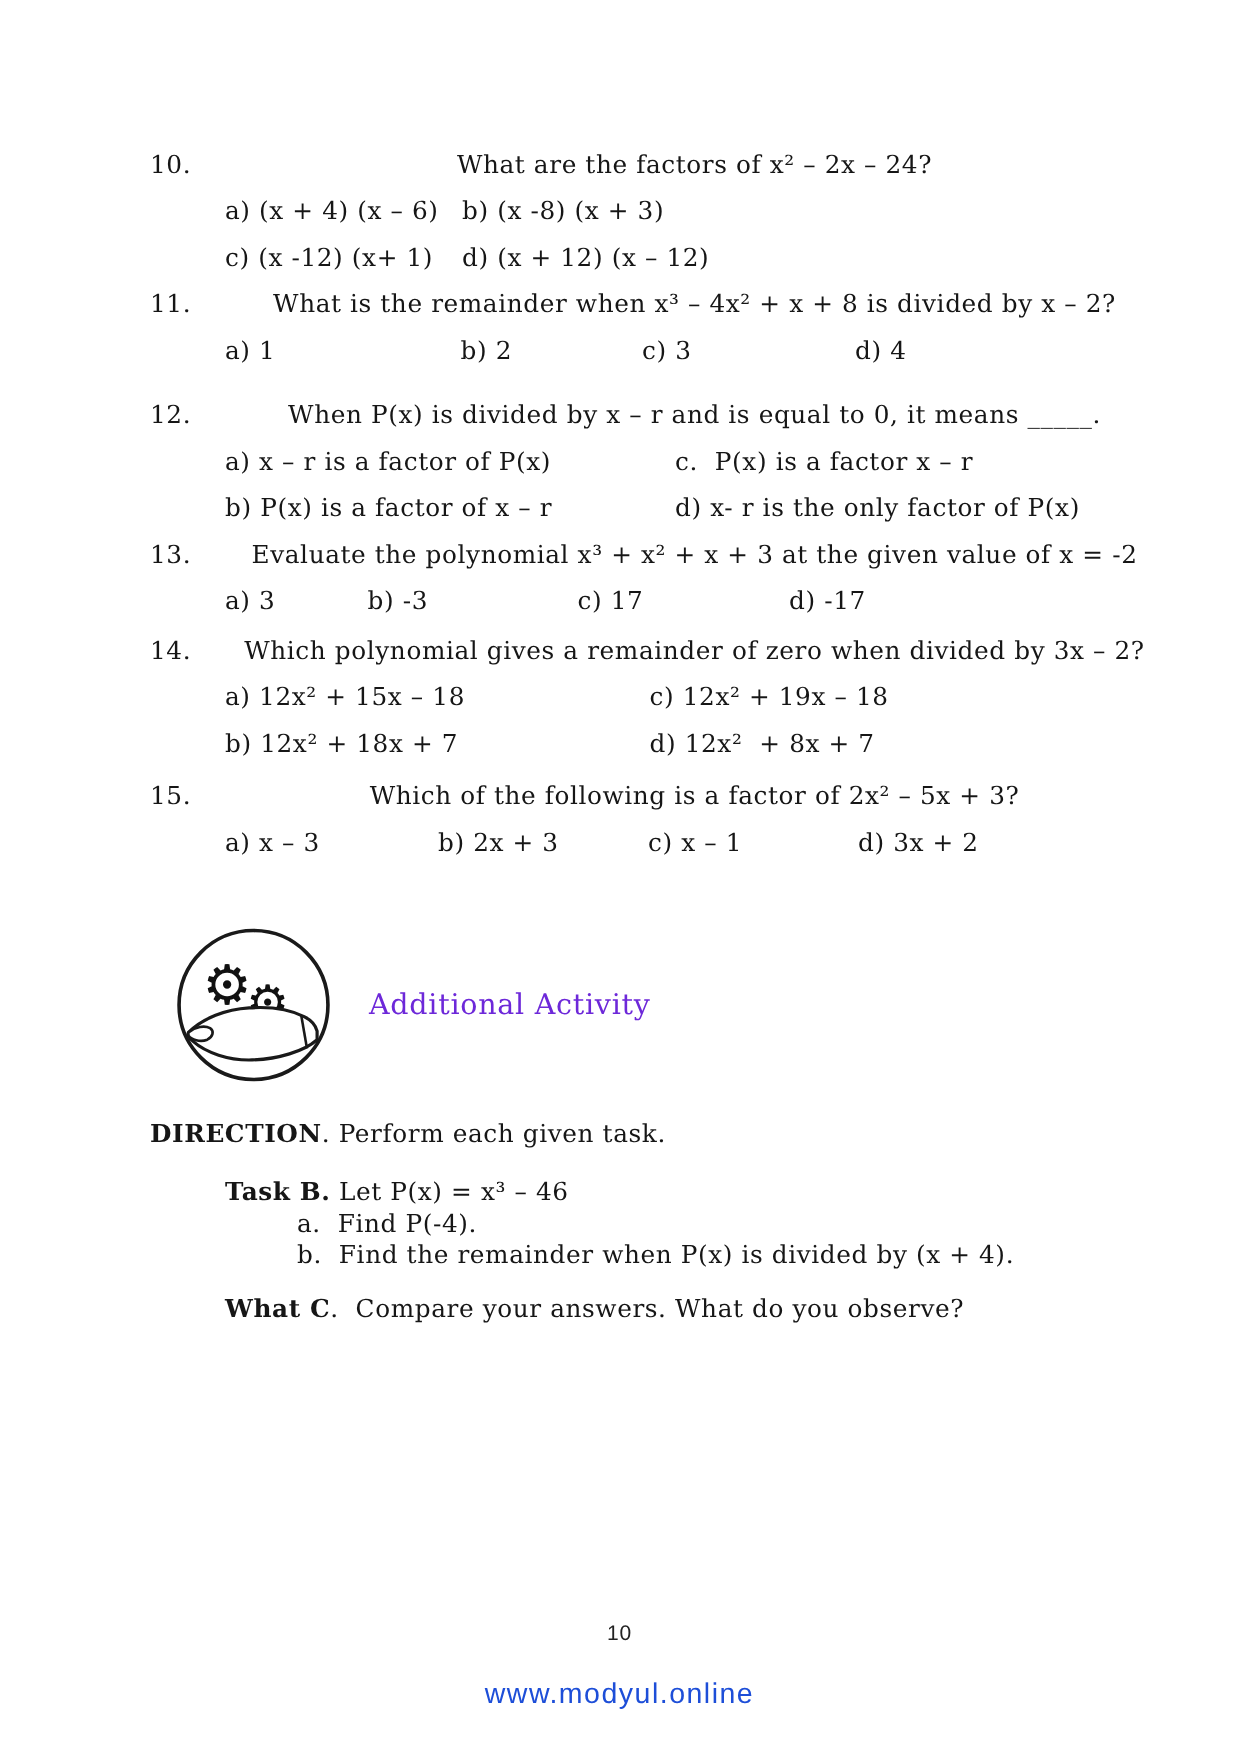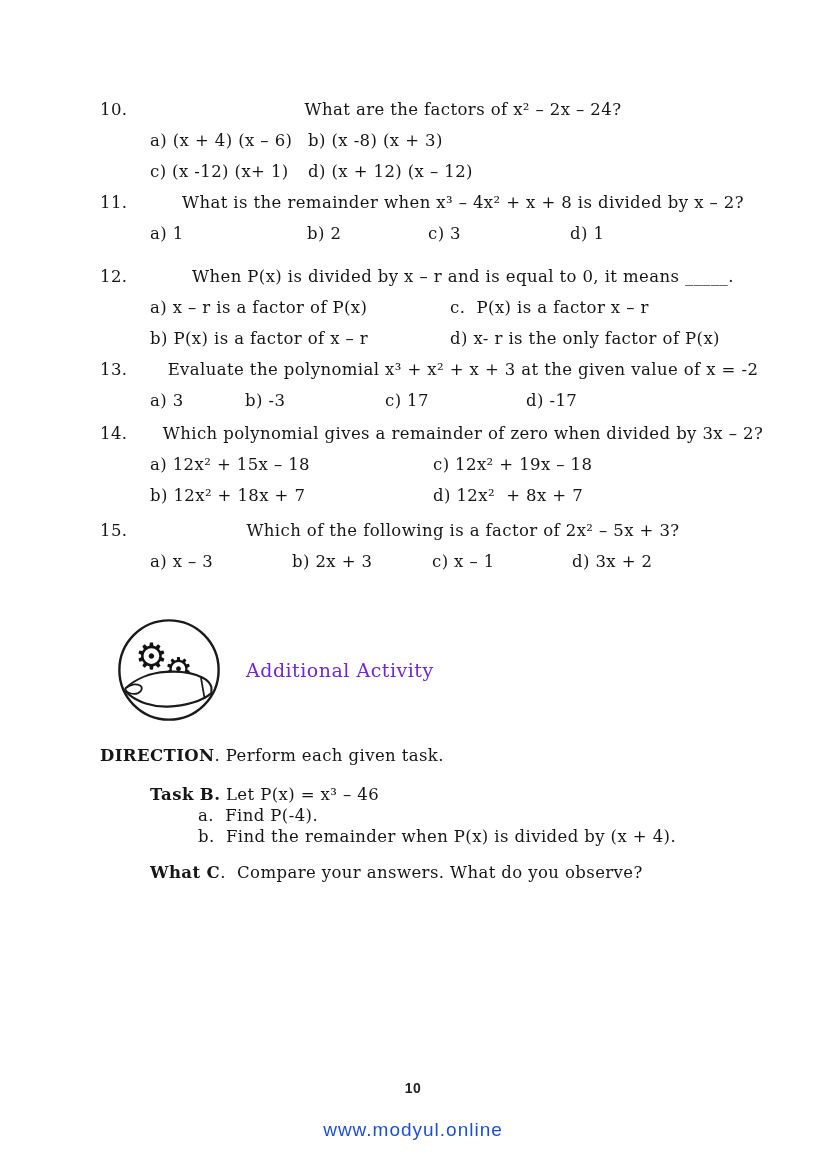--- a/index.html
+++ b/index.html
@@ -29,21 +29,21 @@
   }
 
   .direction { margin-top:22px; line-height:22px; }
   .bold { font-weight:bold; }
   .task { margin-left:50px; line-height:21px; }
   .task-a { margin-top:16px; } .task-b { margin-top:17px; } .task-c { margin-top:15px; }
   .task-items { padding-left:48px; }
 
   .page-number {
     position:absolute; top:1080px; left:0; right:0; text-align:center;
-    font-family:"Liberation Sans",sans-serif; font-size:14px; font-weight:700; color:#222;
+    font-family:"Liberation Sans",sans-serif; font-size:14px; font-weight:400; color:#222;
     letter-spacing:0.5px;
   }
   .watermark {
     position:absolute; top:1119px; left:0; right:0; text-align:center;
     font-family:"Liberation Sans",sans-serif; font-size:19px; color:#1d4ed8;
     letter-spacing:1px;
   }
 </style>
 </head>
 <body>
@@ -68,21 +68,21 @@
 
     <div>
       <div class="qline">
         <span class="qnum">11.</span>
         <span class="qtext">What is the remainder when x³ – 4x² + x + 8 is divided by x – 2?</span>
       </div>
       <div class="opts">
         <span class="opt w157">a) 1</span>
         <span class="opt w121">b) 2</span>
         <span class="opt w142">c) 3</span>
-        <span class="opt">d) 1</span>
+        <span class="opt">d) 4</span>
       </div>
     </div>
 
     <div class="mt12">
       <div class="qline">
         <span class="qnum">12.</span>
         <span class="qtext">When P(x) is divided by x – r and is equal to 0, it means _____.</span>
       </div>
       <div class="opts">
         <span class="opt w300">a) x – r is a factor of P(x)</span>

